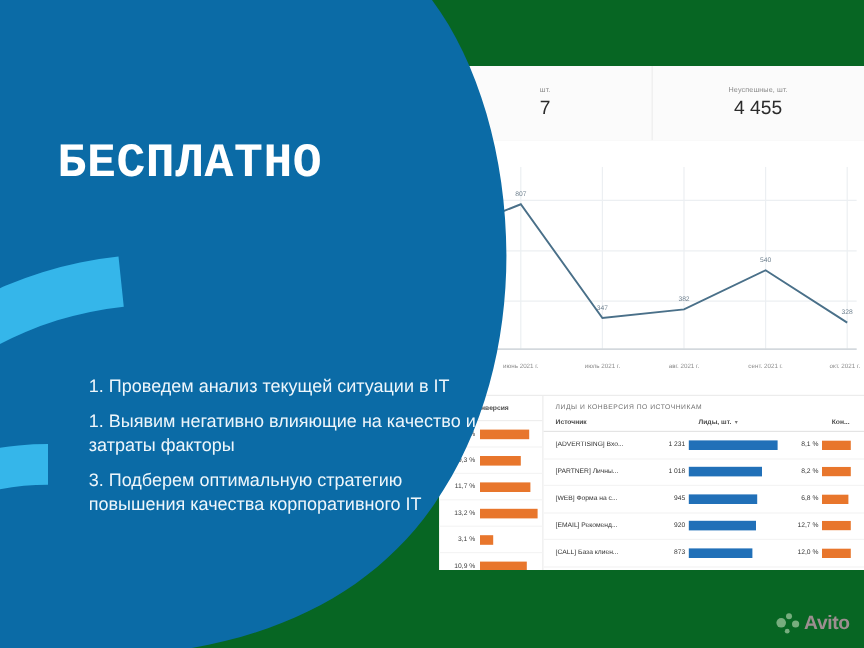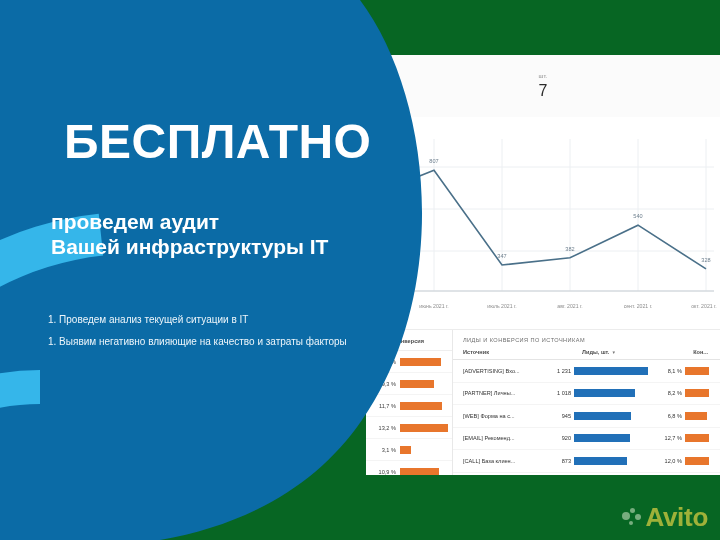--- a/index.html
+++ b/index.html
@@ -71,50 +71,54 @@
   .src-conv{width:30px;font-size:5.6px;color:#333;text-align:right;margin-right:3px;white-space:nowrap;}
   .src-barwrap2{width:24px;overflow:hidden;}
   .sort-arrow{font-size:5px;color:#777;margin-left:3px;}
 
   
   .promo{position:absolute;left:0;top:0;width:720px;height:540px;}
   .promo svg{position:absolute;left:0;top:0;}
 
   
   .headline{
-    position:absolute;left:64px;top:118px;
-    font-size:48px;font-weight:bold;color:#ffffff;letter-spacing:.5px;
-    line-height:1;white-space:nowrap;
+    position:absolute;left:48px;top:118px;
+    font-size:40px;font-weight:bold;color:#ffffff;letter-spacing:.5px;
+    line-height:1;white-space:nowrap;font-family:Liberation Mono, monospace;
   }
   .subhead{
     position:absolute;left:51px;top:210px;width:390px;
     font-size:21px;font-weight:bold;color:#ffffff;line-height:1.18;
   }
   .bullets{position:absolute;left:48px;top:313px;width:350px;}
-  .bullet{font-size:10px;color:#eef6fb;line-height:1.33;margin-bottom:9px;}
+  .bullet{font-size:15px;color:#eef6fb;line-height:1.33;margin-bottom:9px;margin-left:26px;}
 
   
   .avito{position:absolute;right:12px;bottom:10px;display:flex;align-items:center;
          opacity:.62;}
   .avito-mark{width:20px;height:20px;margin-right:3px;position:relative;}
   .avito-mark i{position:absolute;border-radius:50%;background:#bcd9b6;display:block;}
-  .avito-word{font-size:26px;font-weight:bold;color:#fde047;letter-spacing:-.3px;
+  .avito-word{font-size:16px;font-weight:bold;color:#f9a8d4;letter-spacing:-.3px;
               line-height:1;}
 </style>
 </head>
 <body>
 
 <div class="stage">
 
   <div class="dash">
 
     <div class="dash-kpis">
       <div class="kpi">
         <div class="kpi-label">шт.</div>
         <div class="kpi-value">7</div>
+      </div>
+      <div class="kpi">
+        <div class="kpi-label">Неуспешные, шт.</div>
+        <div class="kpi-value">4 455</div>
       </div>
     </div>
 
     <div class="chart-card">
       <div class="chart-title">...АНИЯ, ШТ.</div>
       <div class="chart-plot">
         <svg width="330" height="160" viewBox="0 0 330 160">
           <g stroke="#eceff2" stroke-width="1">
             <line x1="0" y1="28" x2="330" y2="28"></line>
             <line x1="0" y1="70" x2="330" y2="70"></line>
@@ -255,28 +259,25 @@
       </defs>
       <path d="M0,0 L360,0 C432,96 452,290 362,420 C318,484 250,524 160,540 L0,540 Z" fill="#0b6ba6"></path>
       <g clip-path="url(#blobClip)">
         <path d="M-180,600 A330,330 0 0 1 150,270 L150,312 A288,288 0 0 0 -138,600 Z" fill="#35b6ea" transform="translate(-20,-40) rotate(-6 -20 560)"></path>
         <path d="M-240,640 A250,250 0 0 1 10,390 L10,424 A216,216 0 0 0 -206,640 Z" fill="#35b6ea" transform="translate(30,-20)"></path>
       </g>
     </svg>
 
     <div class="headline">БЕСПЛАТНО</div>
 
-    <div class="subhead">
-      <div>проведем аудит</div>
-      <div>Вашей инфраструктуры IT</div>
-    </div>
 
     <div class="bullets">
       <div class="bullet">1. Проведем анализ текущей ситуации в IT</div>
       <div class="bullet">1. Выявим негативно влияющие на качество и затраты факторы</div>
+      <div class="bullet">3. Подберем оптимальную стратегию повышения качества корпоративного IT</div>
     </div>
   </div>
 
   <div class="avito">
     <span class="avito-mark">
       <i style="width:8px;height:8px;left:0;top:5px;"></i>
       <i style="width:5px;height:5px;left:8px;top:1px;"></i>
       <i style="width:6px;height:6px;left:13px;top:7px;"></i>
       <i style="width:4px;height:4px;left:7px;top:14px;"></i>
     </span>

